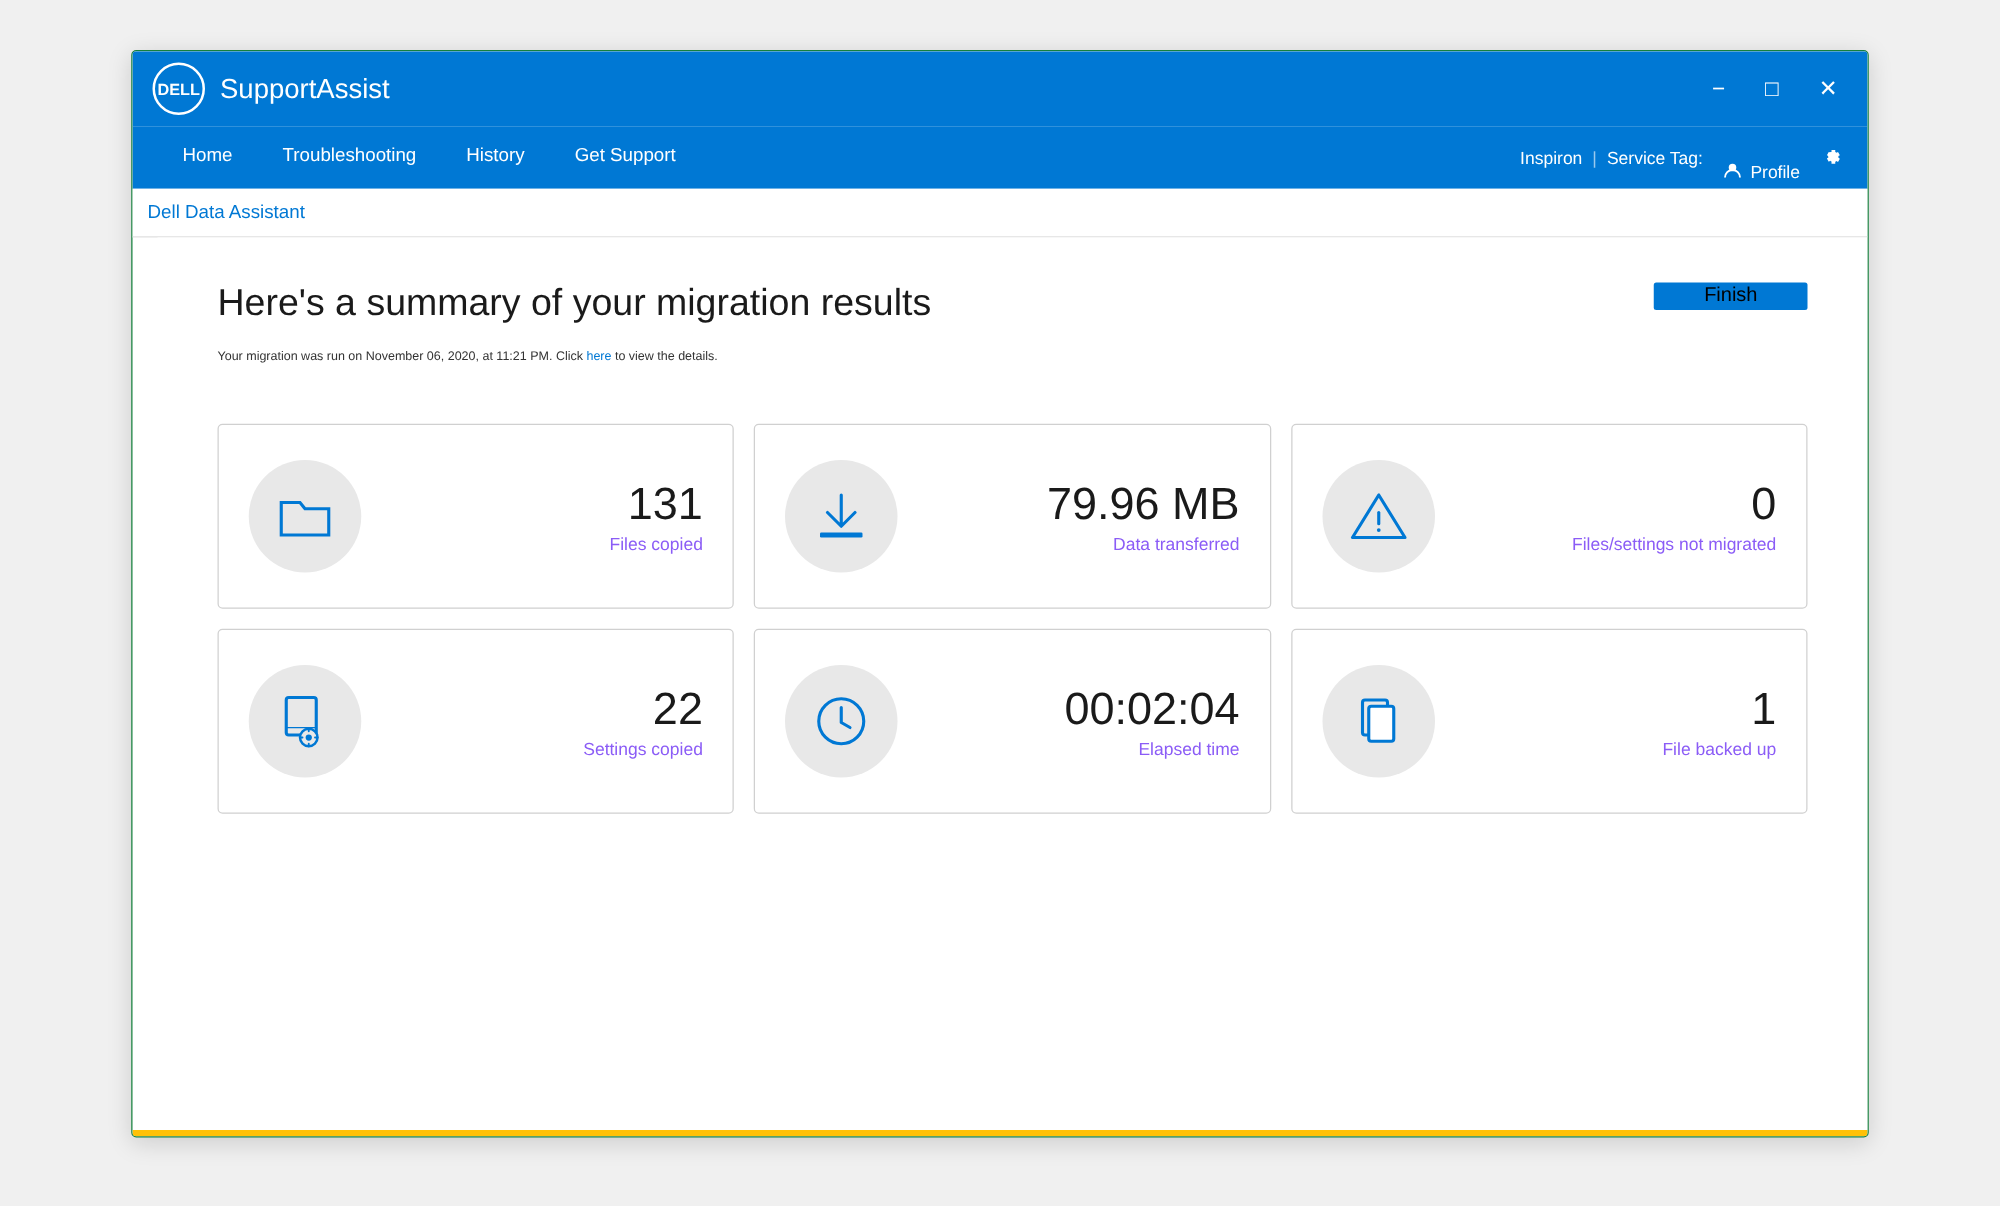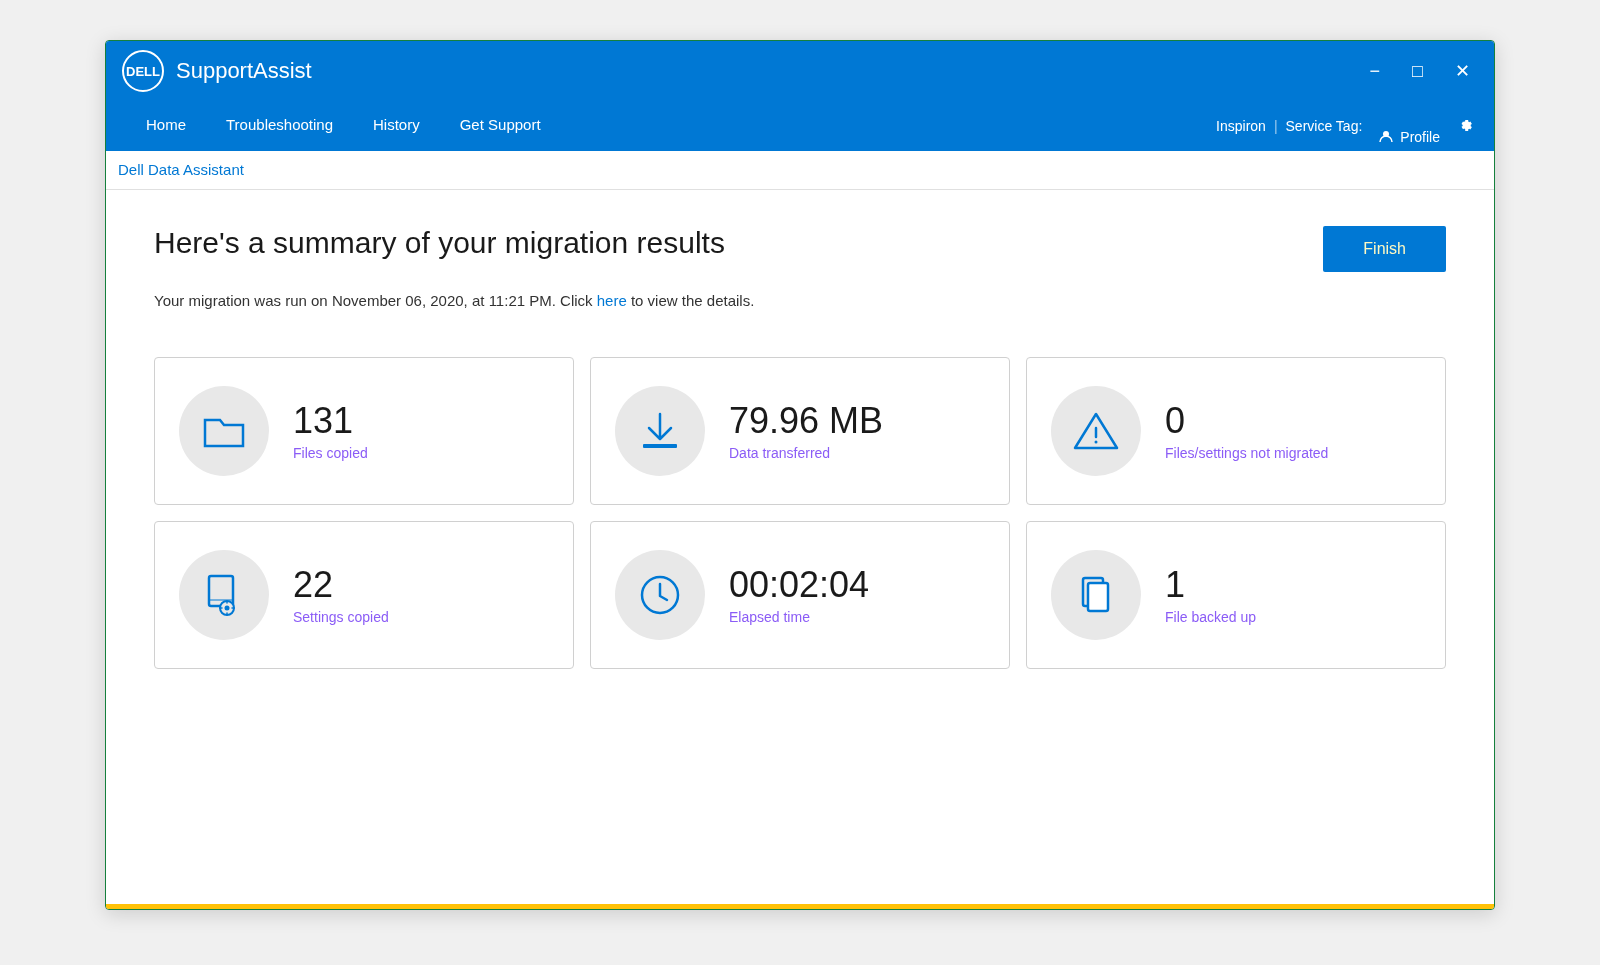--- a/index.html
+++ b/index.html
@@ -126,44 +126,45 @@
       color: #0078d4;
       font-size: 15px;
       font-weight: 500;
     }
     
     .main-content {
       flex: 1;
       padding: 36px 48px;
       background: #fff;
       overflow-y: auto;
+      margin-left: 20px;
     }
     .page-header {
       display: flex;
       align-items: flex-start;
       justify-content: space-between;
       margin-bottom: 20px;
     }
     .page-title {
       font-size: 30px;
       font-weight: 400;
       color: #1a1a1a;
     }
     .finish-btn {
       background: #0078d4;
-      color: #fef9c3;
+      color: #000000;
       border: none;
-      padding: 14px 40px;
+      padding: 2px 40px;
       font-size: 16px;
       cursor: pointer;
       border-radius: 2px;
       font-weight: 500;
     }
     .migration-info {
-      font-size: 15px;
+      font-size: 10px;
       color: #333;
       margin-bottom: 48px;
     }
     .migration-info a {
       color: #0078d4;
       text-decoration: none;
     }
     
     .stats-grid {
       display: grid;
@@ -189,21 +190,21 @@
       justify-content: center;
       flex-shrink: 0;
     }
     .stat-icon-circle svg {
       width: 50px;
       height: 50px;
     }
     .stat-info {
       display: flex;
       flex-direction: column;
-      align-items: flex-start;
+      align-items: flex-end;
       flex: 1;
     }
     .stat-value {
       font-size: 36px;
       font-weight: 400;
       color: #1a1a1a;
       line-height: 1.1;
     }
     .stat-label {
       font-size: 14px;

